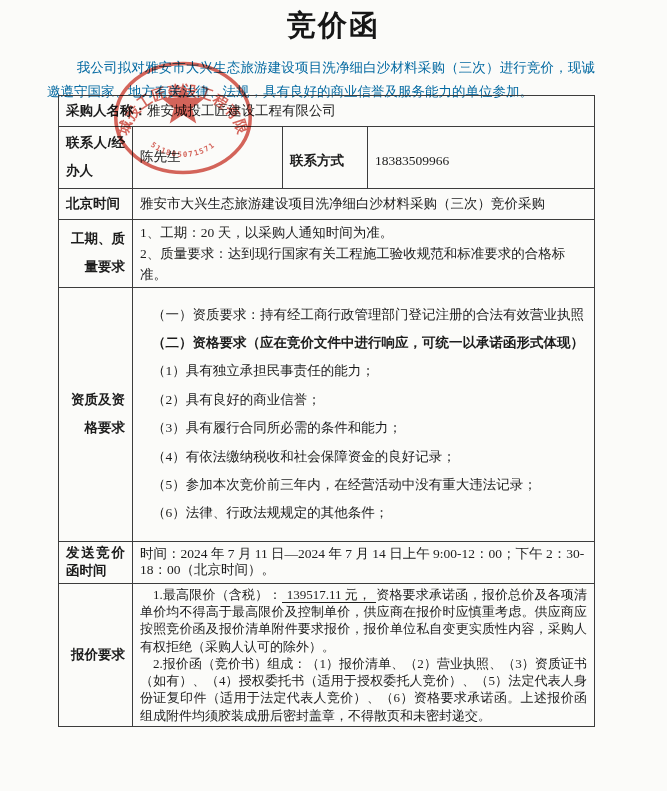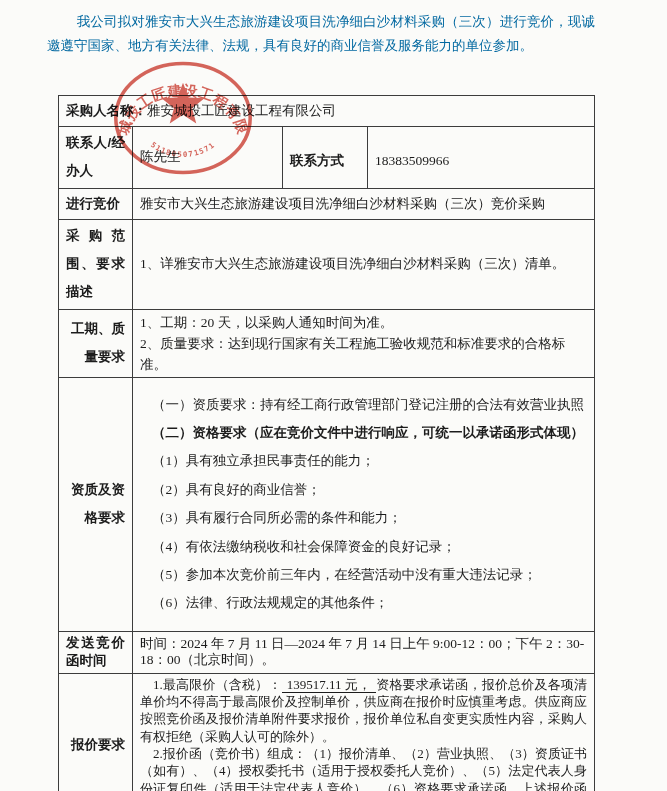--- a/index.html
+++ b/index.html
@@ -50,20 +50,21 @@
   .stamp{
     position:absolute; left:112px; top:60px; width:142px; height:116px;
     opacity:0.82; mix-blend-mode:multiply; z-index:5; pointer-events:none;
   }
 </style>
 </head>
 <body>
 
 <div class="page">
 
+  <h1 class="doc-title">竞价函</h1>
 
   <p class="intro">我公司拟对雅安市大兴生态旅游建设项目洗净细白沙材料采购（三次）进行竞价，现诚邀遵守国家、地方有关法律、法规，具有良好的商业信誉及服务能力的单位参加。</p>
 
   <table class="main">
     <colgroup>
         <col style="width:74px">
         <col style="width:150px">
         <col style="width:85px">
         <col style="width:227px">
       </colgroup>
@@ -71,26 +72,22 @@
     <tr class="r2">
       <td colspan="4"><span class="inline-lbl">采购人名称：</span><span>雅安城投工匠建设工程有限公司</span></td>
     </tr>
     <tr class="r3">
       <td class="lbl tall vtop">联系人/经办人</td>
       <td class="vtop">陈先生</td>
       <td class="lbl vtop" style="padding-top:9px">联系方式</td>
       <td class="vtop" style="padding-top:9px">18383509966</td>
     </tr>
     <tr class="r4">
-      <td class="lbl">进行竞价</td>
+      <td class="lbl">北京时间</td>
       <td colspan="3">雅安市大兴生态旅游建设项目洗净细白沙材料采购（三次）竞价采购</td>
-    </tr>
-    <tr class="r5">
-      <td class="lbl tall vtop">采购范围、要求描述</td>
-      <td colspan="3" class="vtop">1、详雅安市大兴生态旅游建设项目洗净细白沙材料采购（三次）清单。</td>
     </tr>
     <tr class="r6">
       <td class="lbl tall center">工期、质量要求</td>
       <td colspan="3" class="two-line">
         <div>1、工期：20 天，以采购人通知时间为准。</div>
         <div>2、质量要求：达到现行国家有关工程施工验收规范和标准要求的合格标准。</div>
       </td>
     </tr>
     <tr class="r7">
       <td class="lbl tall center">资质及资格要求</td>

